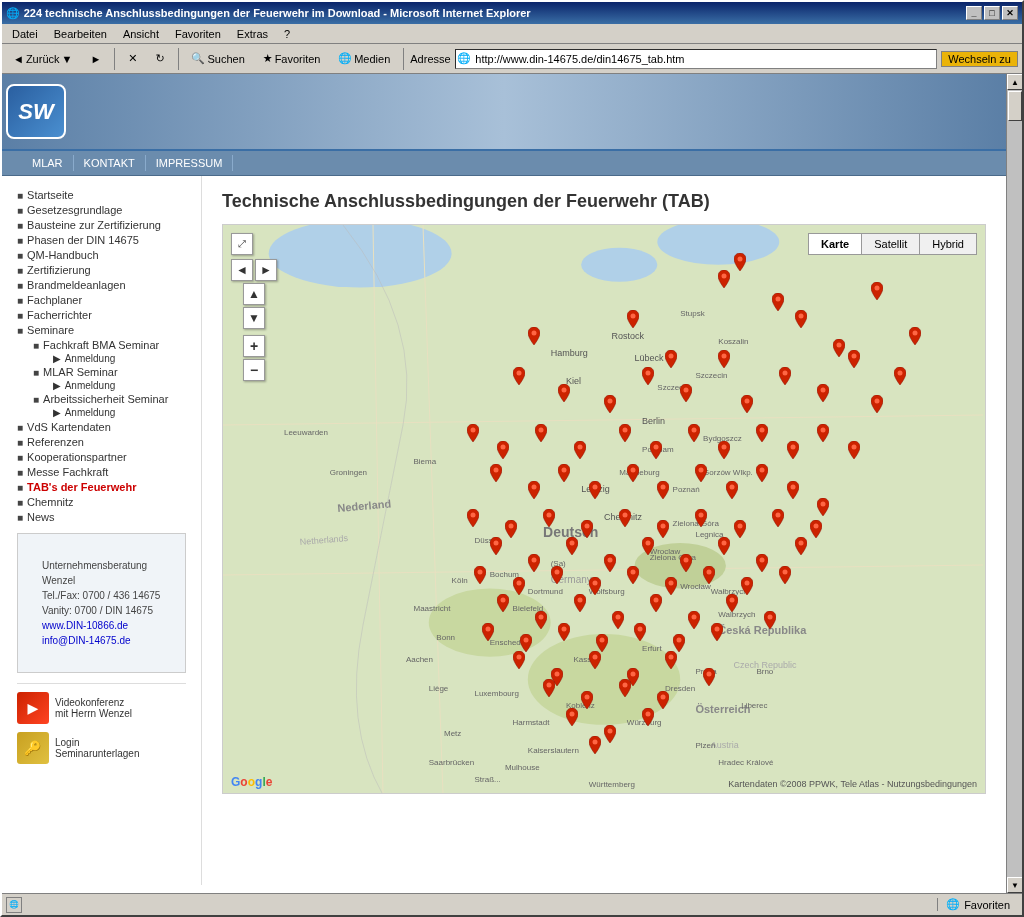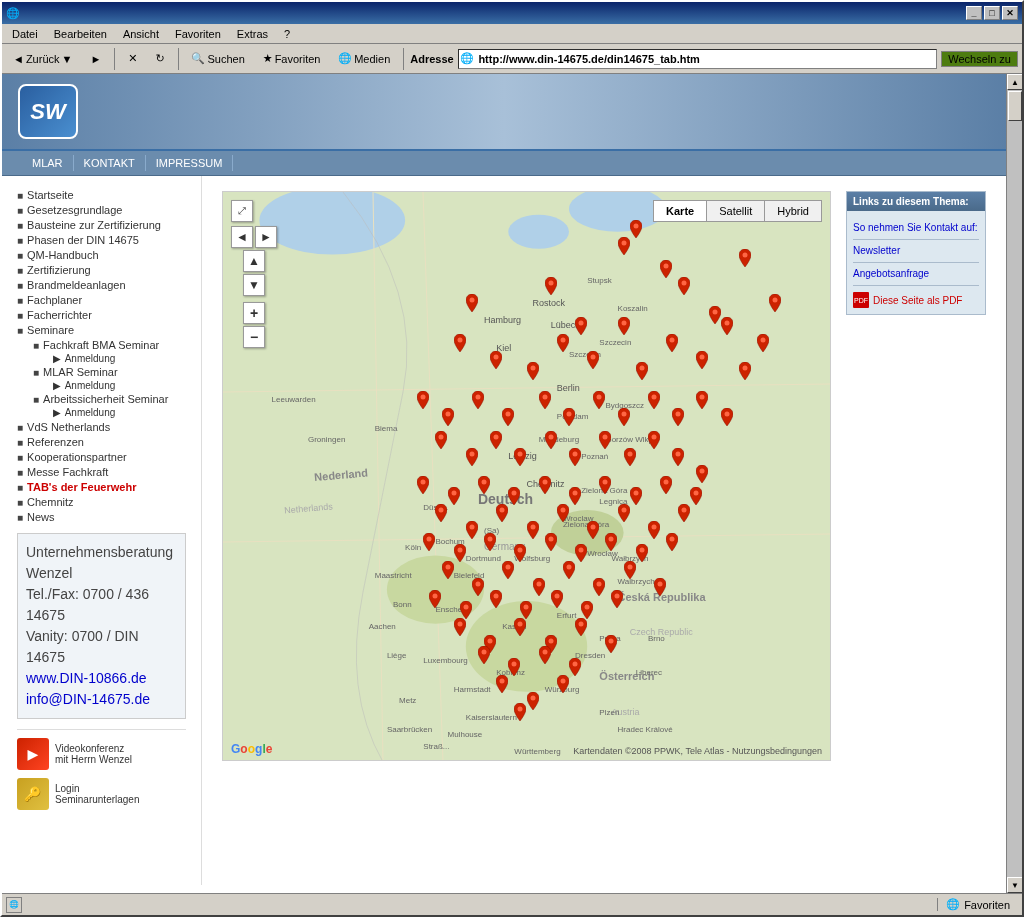--- a/index.html
+++ b/index.html
@@ -13,30 +13,30 @@
     .tb-btn { width: 16px; height: 14px; background: #c0c0c0; border: 1px solid #808080; border-top-color: #fff; border-left-color: #fff; font-size: 9px; display: flex; align-items: center; justify-content: center; cursor: pointer; color: #000; }
 
     
     .menu-bar { background: #d4d0c8; height: 20px; display: flex; align-items: center; padding: 0 2px; border-bottom: 1px solid #808080; }
     .menu-item { padding: 2px 8px; font-size: 11px; cursor: pointer; color: #000; }
 
     
     .toolbar { background: #d4d0c8; height: 30px; display: flex; align-items: center; padding: 2px 4px; gap: 4px; border-bottom: 1px solid #808080; }
     .toolbar-btn { background: #d4d0c8; border: 1px solid transparent; padding: 2px 6px; font-size: 11px; cursor: pointer; display: flex; align-items: center; gap: 2px; }
     .toolbar-sep { width: 1px; height: 22px; background: #808080; margin: 0 2px; }
-    .address-bar { display: flex; align-items: center; gap: 4px; flex: 1; font-weight: bold; }
+    .address-bar { display: flex; align-items: center; gap: 4px; flex: 1; }
     .address-label { font-size: 11px; color: #000; }
     .address-input { flex: 1; height: 20px; border: 1px inset #808080; background: #fff; font-size: 11px; padding: 0 2px; display: flex; align-items: center; }
-    .go-btn { background: #4d7c0f; border: 1px solid #808080; padding: 1px 6px; font-size: 11px; cursor: pointer; }
+    .go-btn { background: #eab308; border: 1px solid #808080; padding: 1px 6px; font-size: 11px; cursor: pointer; }
 
     
     .browser-content { flex: 1; overflow: hidden; background: #fff; }
 
     
-    .site-header { background: linear-gradient(to right, #5b7fa6, #a8c0d8, #5b7fa6); padding: 10px 16px; display: flex; border-bottom: 2px solid #3a6ea5; }
+    .site-header { background: linear-gradient(to right, #5b7fa6, #a8c0d8, #5b7fa6); padding: 10px 4px; display: flex; border-bottom: 2px solid #3a6ea5; }
     .site-logo { width: 60px; height: 55px; background: linear-gradient(135deg, #2a5fa0, #4a8fd0); border-radius: 8px; display: flex; align-items: center; justify-content: center; margin-right: 20px; border: 2px solid #fff; }
     .site-logo-text { color: #fff; font-size: 22px; font-weight: bold; font-style: italic; }
     .site-title-text { color: #fff; font-size: 20px; font-weight: bold; text-shadow: 1px 1px 2px rgba(0,0,0,0.4); }
 
     
     .nav-bar { background: #6b8cad; padding: 4px 20px; display: flex; gap: 0; border-bottom: 1px solid #4a6a8a; }
     .nav-link { color: #fff; text-decoration: none; font-size: 11px; padding: 2px 10px; border-right: 1px solid #8aabcc; cursor: pointer; }
 
     
     .main-layout { display: flex; height: calc(100% - 110px); }
@@ -44,21 +44,21 @@
     
     .sidebar { width: 200px; min-width: 200px; padding: 10px 15px; background: #fff; border-right: 1px solid #ddd; overflow-y: auto; font-size: 11px; }
     .sidebar-item { color: #333; margin: 3px 0; cursor: pointer; display: flex; align-items: flex-start; gap: 4px; }
     .sidebar-item.active { color: #cc0000; font-weight: bold; }
     .sidebar-bullet { color: #444; font-size: 10px; margin-top: 1px; flex-shrink: 0; }
     .sidebar-sub { margin-left: 16px; }
     .sidebar-sub-item { color: #333; margin: 2px 0; cursor: pointer; display: flex; align-items: flex-start; gap: 4px; }
     .sidebar-sub-sub { margin-left: 20px; }
     .sidebar-sub-sub-item { color: #333; margin: 2px 0; cursor: pointer; display: flex; align-items: flex-start; gap: 4px; font-size: 10px; }
     
-    .sidebar-contact-box { background: #f0f4f8; border: 1px solid #ccc; padding: 8px; margin-top: 10px; font-size: 14px; color: #444; line-height: 1.5; }
+    .sidebar-contact-box { background: #f0f4f8; border: 1px solid #ccc; padding: 24px; margin-top: 10px; font-size: 10px; color: #444; line-height: 1.5; }
     
     .sidebar-conference { display: flex; gap: 6px; align-items: center; margin-top: 10px; padding-top: 8px; border-top: 1px solid #ddd; }
     .conf-icon { width: 32px; height: 32px; background: linear-gradient(135deg, #cc2200, #ff4422); border-radius: 3px; display: flex; align-items: center; justify-content: center; color: #fff; font-size: 14px; flex-shrink: 0; }
     .sidebar-login { display: flex; gap: 6px; align-items: center; margin-top: 8px; }
     .login-icon { width: 32px; height: 32px; background: linear-gradient(135deg, #c8a020, #e0c040); border-radius: 3px; display: flex; align-items: center; justify-content: center; color: #fff; font-size: 14px; flex-shrink: 0; }
 
     
     .content-main { flex: 1; padding: 15px 20px; overflow-y: auto; }
     .content-title { font-size: 18px; font-weight: bold; color: #333; margin-bottom: 12px; }
 
@@ -103,20 +103,21 @@
     .bs-thumb { width: 14px; height: 30px; background: #d4d0c8; border: 1px solid #fff; border-right-color: #404040; border-bottom-color: #404040; margin: 1px; cursor: pointer; }
   </style>
 </head>
 <body>
 
 <div class="window-chrome">
 
   <div class="title-bar">
     <div class="title-bar-text">
       <span>🌐</span>
+      <span>224 technische Anschlussbedingungen der Feuerwehr im Download - Microsoft Internet Explorer</span>
     </div>
     <div class="title-bar-buttons">
       <div class="tb-btn">_</div>
       <div class="tb-btn">□</div>
       <div class="tb-btn">✕</div>
     </div>
   </div>
 
   <div class="menu-bar">
     <span class="menu-item">Datei</span>
@@ -250,21 +251,21 @@
             </div>
             <div class="sidebar-sub-sub">
               <div class="sidebar-sub-sub-item">
                 <span>▶</span>
                 <span>Anmeldung</span>
               </div>
             </div>
           </div>
           <div class="sidebar-item">
             <span class="sidebar-bullet">■</span>
-            <span>VdS Netherlands</span>
+            <span>VdS Kartendaten</span>
           </div>
           <div class="sidebar-item">
             <span class="sidebar-bullet">■</span>
             <span>Referenzen</span>
           </div>
           <div class="sidebar-item">
             <span class="sidebar-bullet">■</span>
             <span>Kooperationspartner</span>
           </div>
           <div class="sidebar-item">
@@ -297,20 +298,21 @@
             <span style="font-size:10px; color:#333;">Videokonferenz<br>mit Herrn Wenzel</span>
           </div>
 
           <div class="sidebar-login">
             <div class="login-icon">🔑</div>
             <span style="font-size:10px; color:#333;">Login<br>Seminarunterlagen</span>
           </div>
         </div>
 
         <div class="content-main">
+          <div class="content-title">Technische Anschlussbedingungen der Feuerwehr (TAB)</div>
 
           <div class="map-container">
             <div class="map-wrapper">
               <div class="map-frame">
 
                 <svg width="100%" height="100%" style="position:absolute;top:0;left:0;">
                   <defs>
                     <radialGradient id="water1" cx="20%" cy="10%" r="30%">
                       <stop offset="0%" stop-color="#a8c8e8"></stop>
                       <stop offset="100%" stop-color="#c8d8b0"></stop>
@@ -851,37 +853,20 @@
                   <div class="map-type-btn">Hybrid</div>
                 </div>
 
                 <div class="map-watermark">
                   <span style="color:#4285f4;font-weight:bold;font-size:12px;">G</span><span style="color:#ea4335;font-weight:bold;font-size:12px;">o</span><span style="color:#fbbc04;font-weight:bold;font-size:12px;">o</span><span style="color:#4285f4;font-weight:bold;font-size:12px;">g</span><span style="color:#34a853;font-weight:bold;font-size:12px;">l</span><span style="color:#ea4335;font-weight:bold;font-size:12px;">e</span>
                 </div>
                 <div class="map-copyright" style="font-size:9px; color:#555;">Kartendaten ©2008 PPWK, Tele Atlas - Nutzungsbedingungen</div>
               </div>
             </div>
 
-            <div class="sidebar-right">
-              <div class="links-box">
-                <div class="links-box-title">Links zu diesem Thema:</div>
-                <div class="links-box-content">
-                  <a class="links-box-item">So nehmen Sie Kontakt auf:</a>
-                  <div class="links-box-divider"></div>
-                  <a class="links-box-item">Newsletter</a>
-                  <div class="links-box-divider"></div>
-                  <a class="links-box-item">Angebotsanfrage</a>
-                  <div class="links-box-divider"></div>
-                  <div class="pdf-link">
-                    <div class="pdf-icon">PDF</div>
-                    <span>Diese Seite als PDF</span>
-                  </div>
-                </div>
-              </div>
-            </div>
           </div>
         </div>
       </div>
     </div>
 
     <div class="browser-scrollbar">
       <div class="bs-arrow">▲</div>
       <div class="bs-track">
         <div class="bs-thumb"></div>
       </div>

